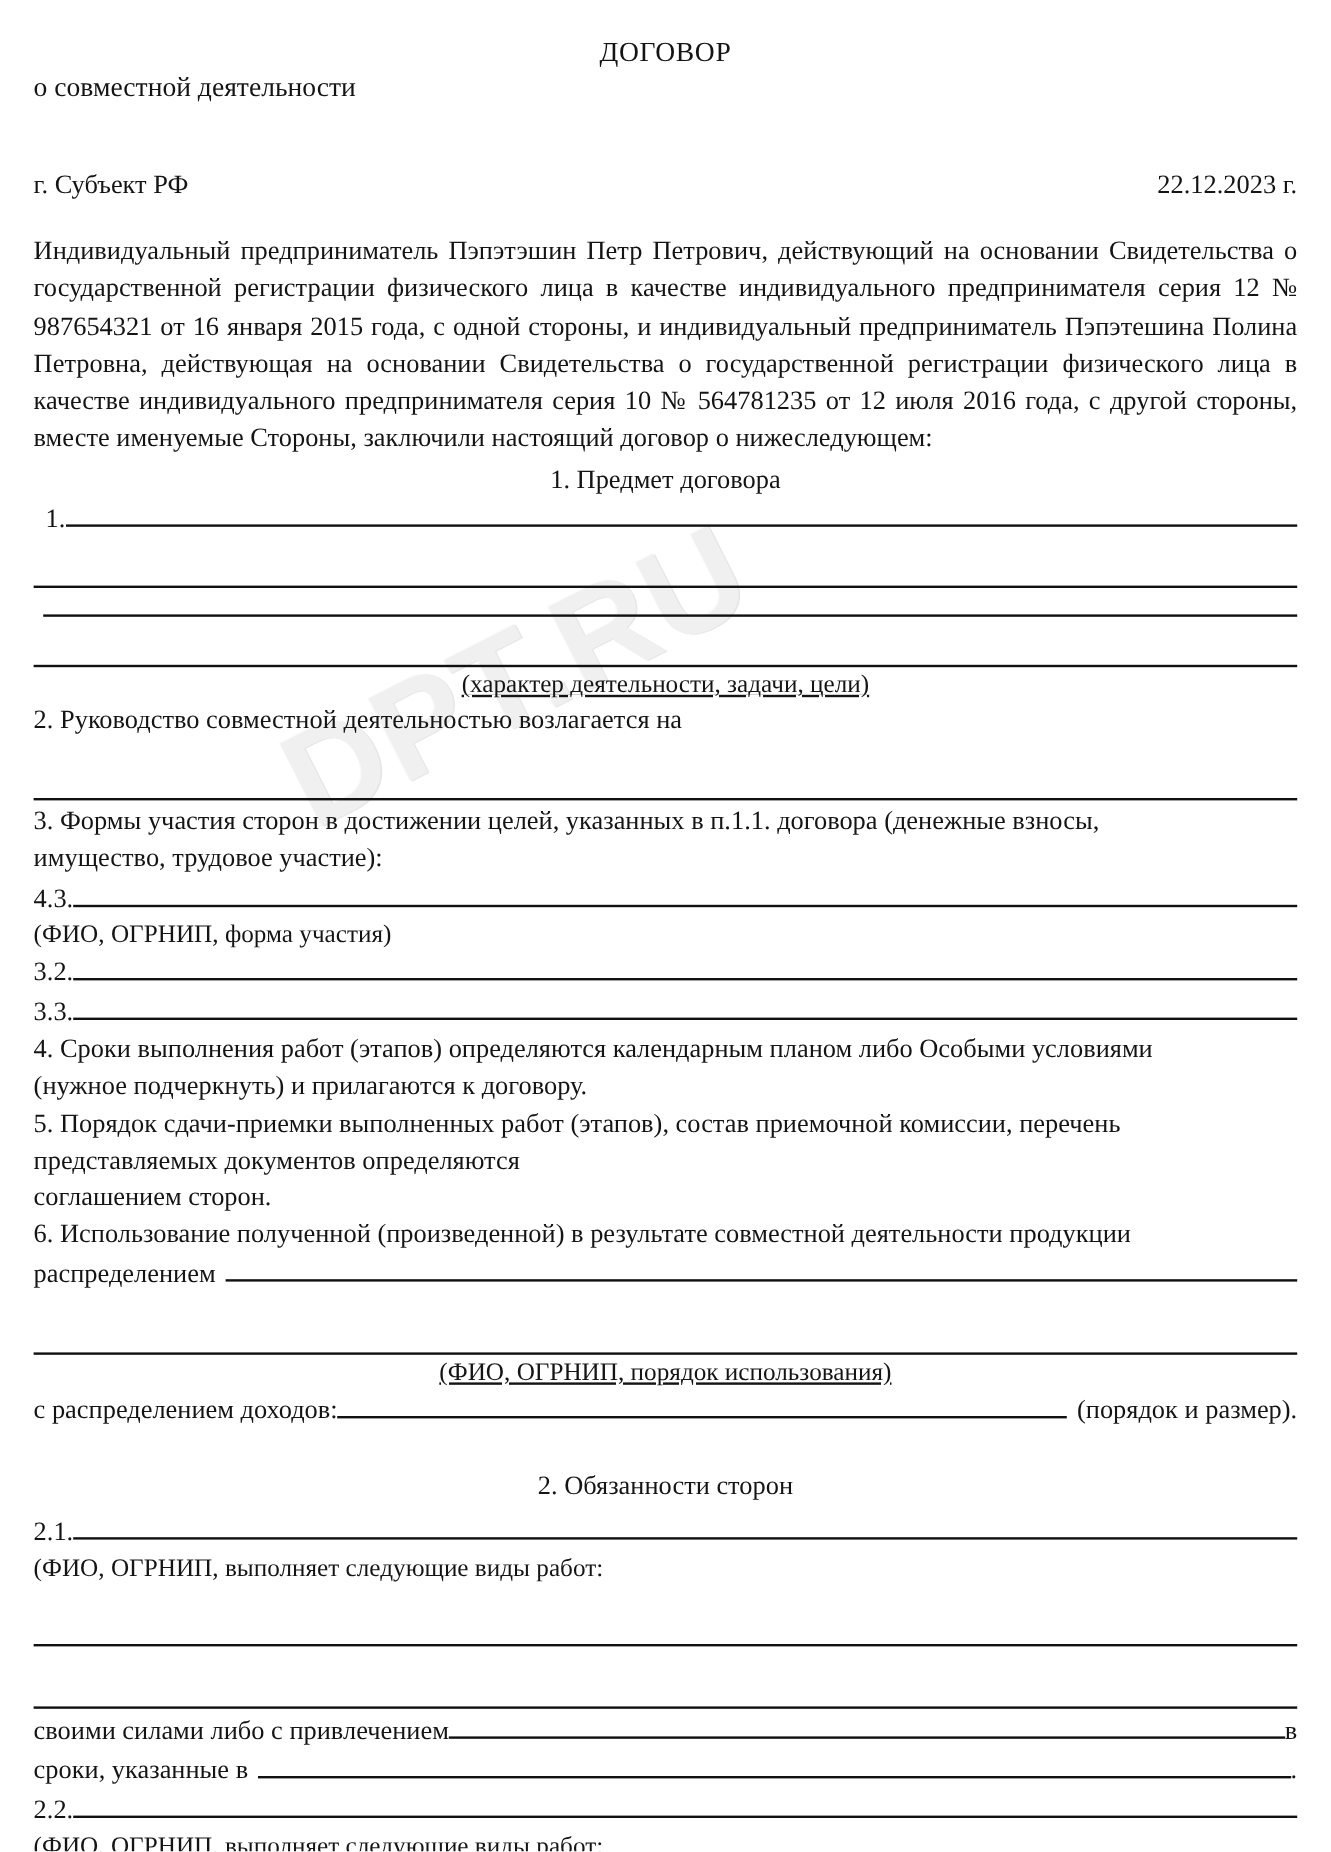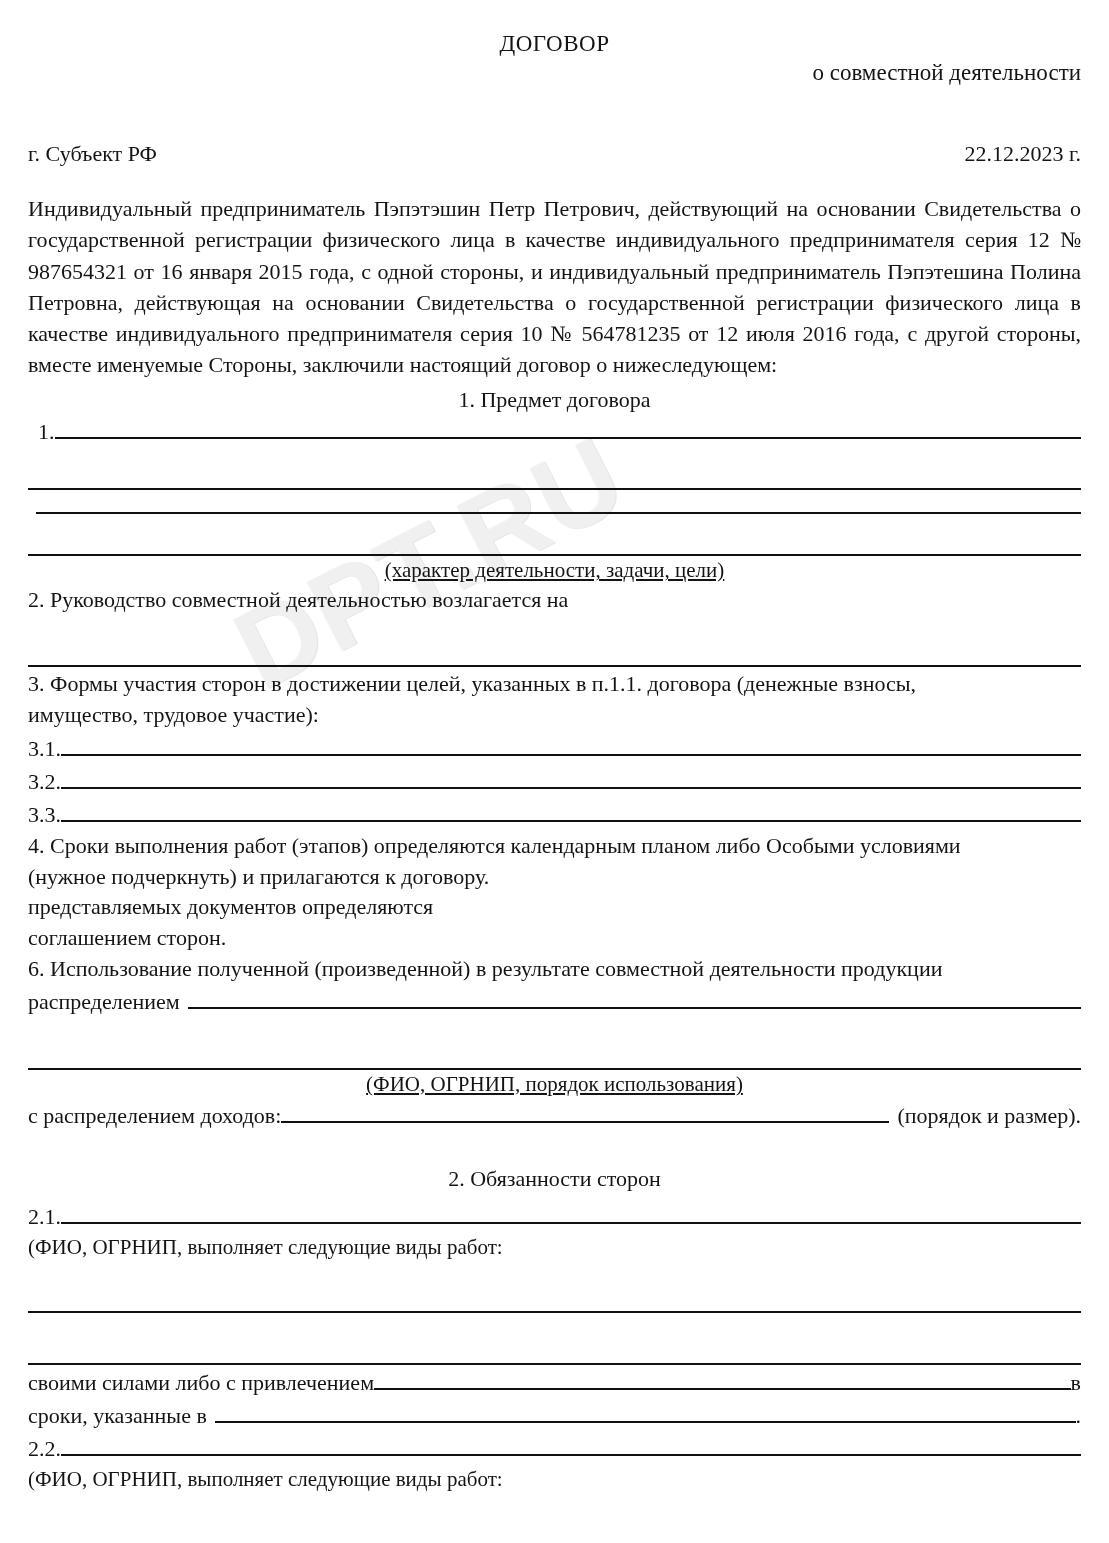--- a/index.html
+++ b/index.html
@@ -44,21 +44,21 @@
 
   
   .doc-title {
     text-align: center;
     font-size: 23px;
     letter-spacing: 0.5px;
     margin: 30px 0 0 0;
     line-height: 1.18;
   }
   .doc-subtitle {
-    text-align: right;
+    text-align: left;
     font-size: 23px;
     margin: 2px 0 0 0;
     line-height: 1.18;
   }
   .meta-row {
     display: flex;
     justify-content: space-between;
     align-items: baseline;
     font-size: 22px;
     margin-top: 55px;
@@ -153,38 +153,40 @@
     <div class="caption center">(характер деятельности, задачи, цели)</div>
 
     <div class="line-text">2. Руководство   совместной   деятельностью   возлагается   на</div>
 
     <div class="rule-row gap-lg"></div>
 
     <div class="line-text" style="margin-top:2px;">3.  Формы   участия сторон   в достижении   целей, указанных   в п.1.1. договора (денежные взносы,</div>
     <div class="line-text">имущество, трудовое участие):</div>
 
     <div class="flexline">
-      <span class="lbl">3.1.</span>
-      <span class="grow"></span>
-    </div>
-
+      <span class="lbl">4.3.</span>
+      <span class="grow"></span>
+    </div>
+
+    <div class="caption">(ФИО, ОГРНИП, форма участия)</div>
 
     <div class="flexline">
       <span class="lbl">3.2.</span>
       <span class="grow"></span>
     </div>
 
     <div class="flexline">
       <span class="lbl">3.3.</span>
       <span class="grow"></span>
     </div>
 
     <div class="line-text">4.  Сроки  выполнения  работ  (этапов)  определяются  календарным  планом  либо  Особыми  условиями</div>
     <div class="line-text">(нужное подчеркнуть) и прилагаются к договору.</div>
 
+    <div class="line-text">5.  Порядок    сдачи-приемки   выполненных   работ   (этапов),   состав  приемочной  комиссии,   перечень</div>
     <div class="line-text">представляемых  документов  определяются</div>
     <div class="line-text">соглашением сторон.</div>
 
     <div class="line-text">6.  Использование    полученной    (произведенной)    в    результате совместной деятельности продукции</div>
 
     <div class="flexline">
       <span class="lbl">распределением</span>
       <span class="grow" style="margin-left:8px;"></span>
     </div>
 

